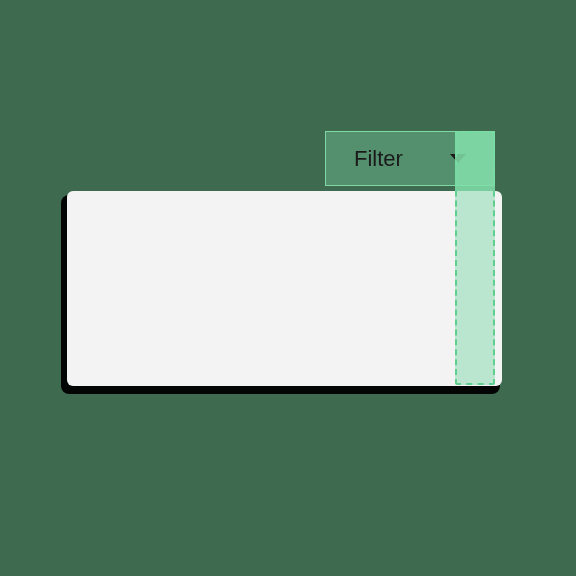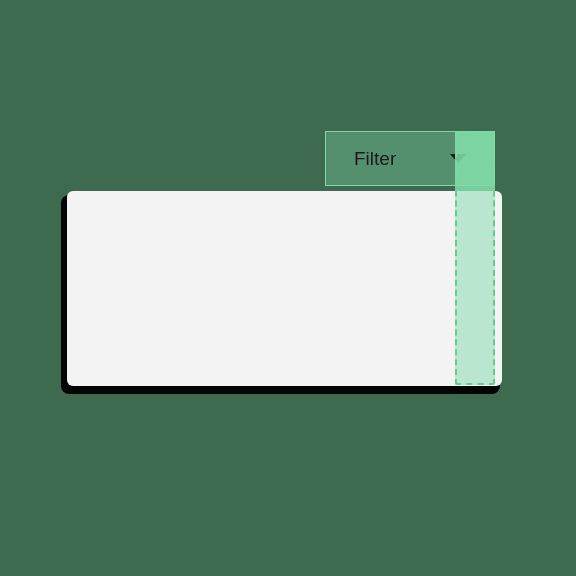--- a/index.html
+++ b/index.html
@@ -31,21 +31,21 @@
       width: 170px;
       height: 55px;
       background: rgba(130, 216, 170, 0.35);
       border: 1.5px solid #7fd9a4;
       display: flex;
       align-items: center;
       padding: 0 28px;
       cursor: pointer;
     }
     .filter-button .label {
-      font-size: 19px;
+      font-size: 22px;
       font-weight: 400;
       color: #1a1a1a;
       flex: 1;
     }
     .filter-button .caret {
       width: 0;
       height: 0;
       border-left: 8px solid transparent;
       border-right: 8px solid transparent;
       border-top: 9px solid #1a1a1a;

